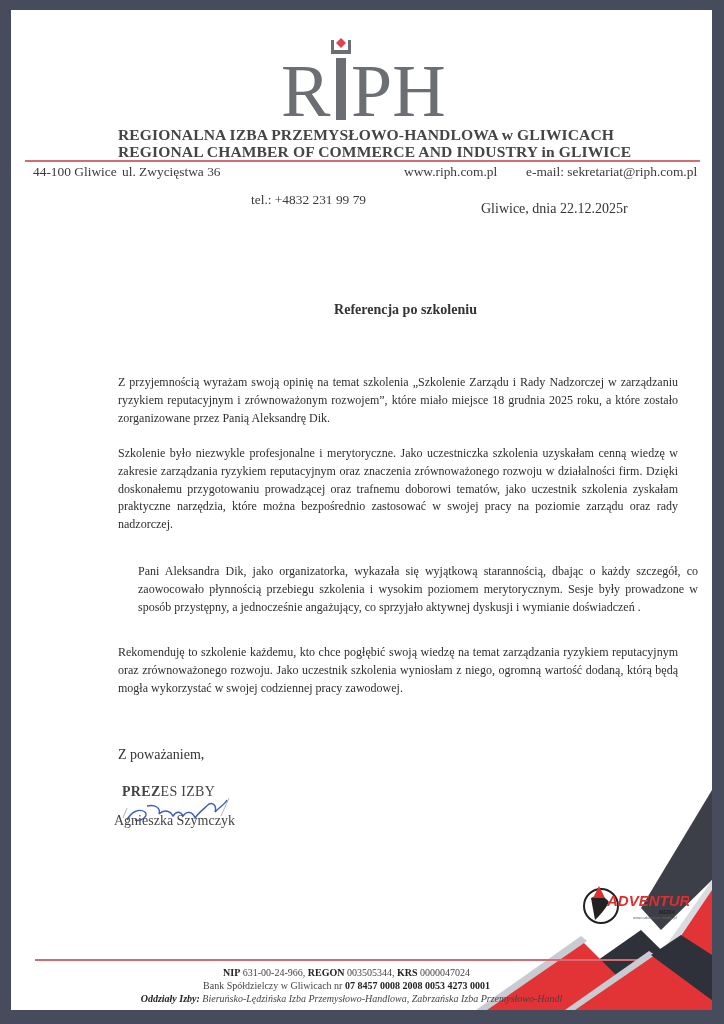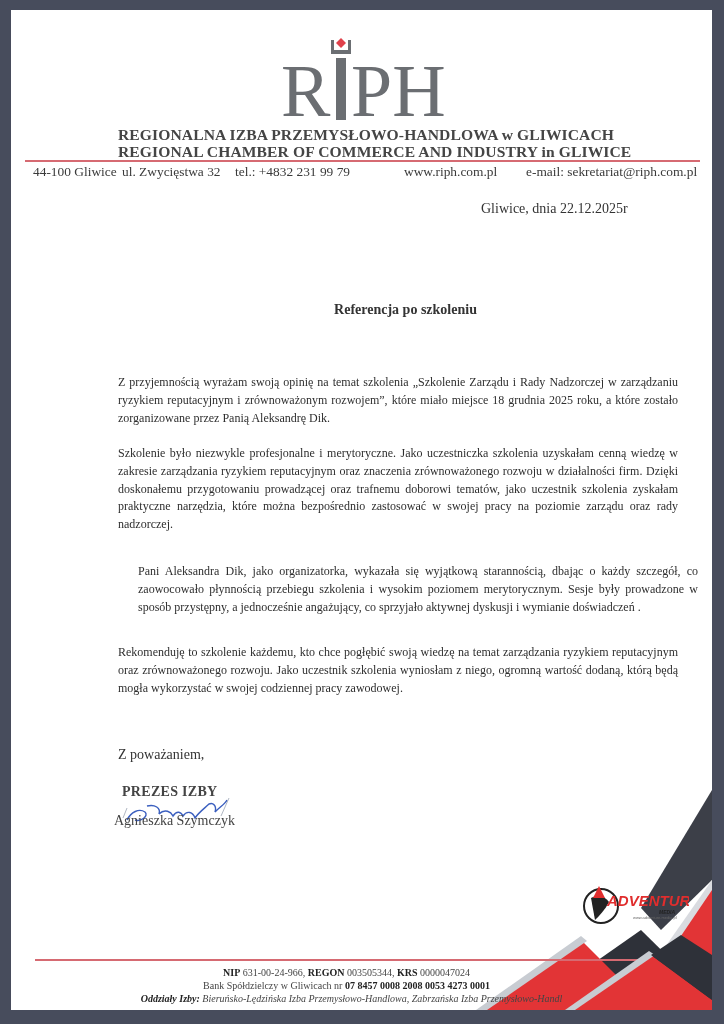--- a/index.html
+++ b/index.html
@@ -40,21 +40,21 @@
   }
   .p1 { top: 352px; }
   .p2 { top: 423px; }
   .p3 { top: 541px; margin-left: 20px; }
   .p4 { top: 622px; }
   .closing { position: absolute; top: 737px; left: 107px; font-size: 14px; color: #333; }
   .stamp-title {
     position: absolute; top: 774px; left: 111px; font-size: 14px; color: #444; font-weight: bold;
     letter-spacing: 0.3px;
   }
-  .stamp-title .thin { font-weight: bold; }
+  .stamp-title .thin { font-weight: normal; }
   .stamp-name { position: absolute; top: 803px; left: 103px; font-size: 14px; color: #444; }
   .signature { position: absolute; left: 110px; top: 780px; width: 110px; height: 40px; }
   .adv-logo { position: absolute; left: 568px; top: 858px; width: 110px; height: 70px; }
   .adv-url { position: absolute; left: 622px; top: 905px; font-family: "Liberation Sans", sans-serif; font-size: 4px; color: #666; }
   .footer-rule { position: absolute; left: 24px; top: 949px; width: 615px; height: 1.5px; background: #d66a72; }
   .footer-line {
     position: absolute; left: 0; width: 100%; text-align: center; font-size: 10px; color: #444;
   }
   .f1 { top: 957px; left: -15px; }
   .f2 { top: 970px; left: -15px; }
@@ -84,22 +84,22 @@
     <rect x="67" y="12" width="3" height="12" fill="#6b6e72"></rect>
     <polygon points="60,10 65,15 60,20 55,15" fill="#e0414b"></polygon>
     <text x="70" y="88" font-family="Liberation Serif, serif" font-size="74" fill="#6b6e72">PH</text>
   </svg>
 
   <div class="org-line org2">REGIONAL CHAMBER OF COMMERCE AND INDUSTRY in GLIWICE</div>
   <div class="org-line org1">REGIONALNA IZBA PRZEMYSŁOWO-HANDLOWA w GLIWICACH</div>
   <div class="red-rule" style="left:14px; top:150px; width:675px;"></div>
 
   <span class="contact" style="left:22px;text-align:right;">44-100 Gliwice</span>
-  <span class="contact" style="left:111px;">ul. Zwycięstwa 32</span>
-  <span class="contact" style="left:224px;">tel.: +4832 231 99 79</span>
+  <span class="contact" style="left:111px;">ul. Zwycięstwa 36</span>
+  <span class="contact" style="left:240px;margin-top:28px;">tel.: +4832 231 99 79</span>
   <span class="contact" style="left:393px;">www.riph.com.pl</span>
   <span class="contact" style="left:515px;">e-mail: sekretariat@riph.com.pl</span>
 
   <div class="date">Gliwice, dnia  22.12.2025r</div>
   <div class="title">Referencja po szkoleniu</div>
 
   <p class="para p1">Z przyjemnością wyrażam swoją opinię na temat szkolenia „Szkolenie Zarządu i Rady Nadzorczej w zarządzaniu ryzykiem reputacyjnym i zrównoważonym rozwojem”, które miało miejsce 18 grudnia 2025 roku, a które zostało zorganizowane przez Panią Aleksandrę Dik.</p>
   <p class="para p2">Szkolenie było niezwykle profesjonalne i merytoryczne. Jako uczestniczka szkolenia uzyskałam cenną wiedzę w zakresie zarządzania ryzykiem reputacyjnym oraz znaczenia zrównoważonego rozwoju w działalności firm. Dzięki doskonałemu przygotowaniu prowadzącej oraz trafnemu doborowi tematów, jako uczestnik szkolenia zyskałam  praktyczne narzędzia, które można bezpośrednio zastosować w swojej pracy na poziomie zarządu oraz rady nadzorczej.</p>
   <p class="para p3">Pani Aleksandra Dik, jako organizatorka, wykazała się wyjątkową starannością, dbając o każdy szczegół, co zaowocowało płynnością przebiegu szkolenia i wysokim poziomem merytorycznym. Sesje były prowadzone w sposób przystępny, a jednocześnie angażujący, co sprzyjało aktywnej dyskusji i wymianie doświadczeń .</p>
   <p class="para p4">Rekomenduję to szkolenie każdemu, kto chce pogłębić swoją wiedzę na temat zarządzania ryzykiem reputacyjnym oraz zrównoważonego rozwoju. Jako uczestnik szkolenia wyniosłam z niego,  ogromną wartość dodaną, którą będą mogła wykorzystać w swojej codziennej pracy zawodowej.</p>

